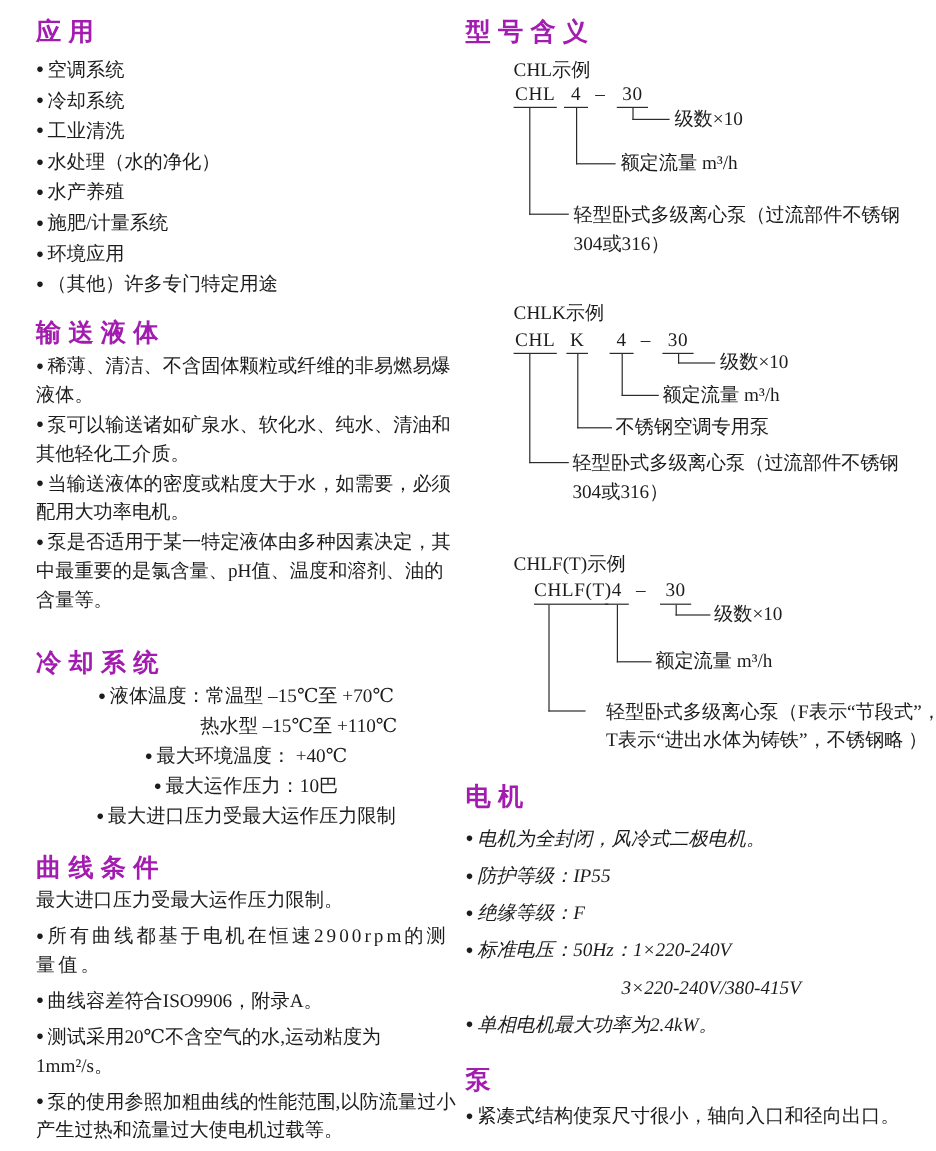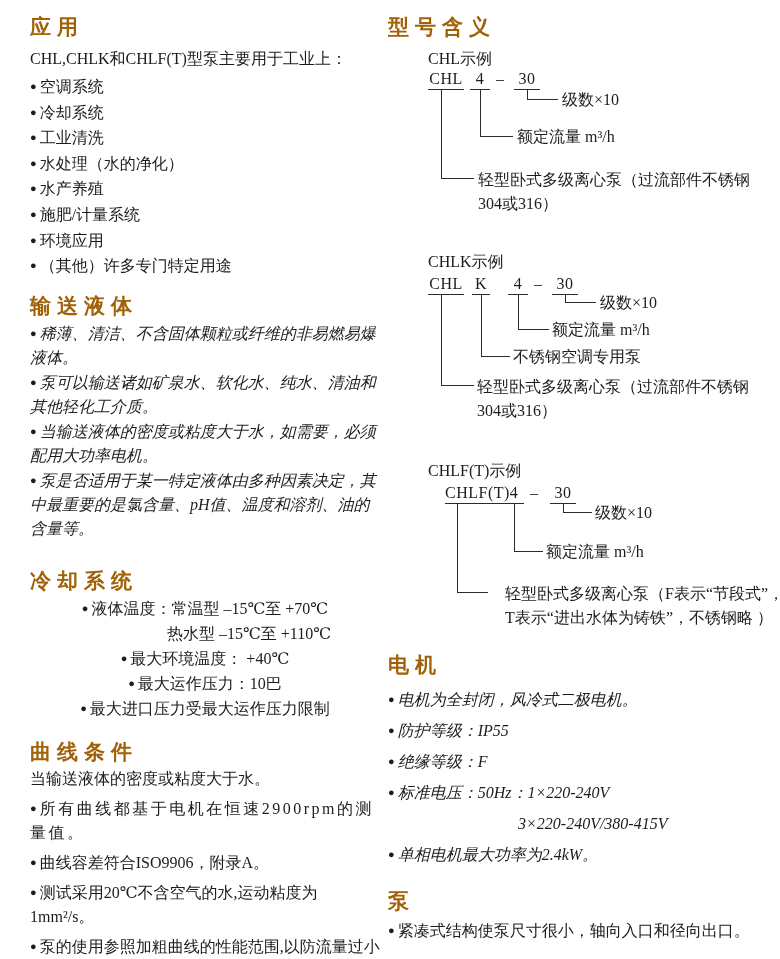--- a/index.html
+++ b/index.html
@@ -7,31 +7,31 @@
     position:relative;width:780px;height:959px;background:#ffffff;overflow:hidden;
     font-family:"Liberation Serif","DejaVu Serif",serif;color:#1c1c1c;
   }
   .col{position:absolute;top:0;}
   .col-left{left:30px;width:350px;}
   .col-right{left:388px;width:385px;}
 
   .hd{
     font-family:"Liberation Sans","DejaVu Sans",sans-serif;
     font-weight:bold;font-size:21px;letter-spacing:6px;line-height:26px;
-    margin:0;color:#a16207;
+    margin:0;color:#a21caf;
   }
   .txt{font-size:16px;line-height:24px;margin:0;}
   .blt{font-size:11px;vertical-align:2px;margin-right:3px;}
 
   
   .app-list{margin-top:6px;}
   .app-list .li{font-size:16px;line-height:24.6px;}
 
   
-  .pl-paras{margin-top:2px;font-style:italic;}
+  .pl-paras{margin-top:2px;}
   .pl-paras p{font-size:16px;line-height:24px;margin:0;}
 
   
   .op-list{margin-top:2px;text-align:center;}
   .op-list .li{font-size:16px;line-height:25px;}
   .indent-temp{padding-left:88px;}
 
   
   .cv-intro{margin-top:2px;}
   .cv-p{margin-top:5px;}
@@ -67,21 +67,20 @@
 </style>
 </head>
 <body>
 
 <div class="page">
 
   <div class="col col-left">
 
     <section>
       <h2 class="hd mt14">应用</h2>
-      <p class="txt mt9" style="line-height:19px">CHL,CHLK和CHLF(T)型泵主要用于工业上：</p>
       <div class="app-list">
         <div class="li"><span class="blt">●</span><span>空调系统</span></div>
         <div class="li"><span class="blt">●</span><span>冷却系统</span></div>
         <div class="li"><span class="blt">●</span><span>工业清洗</span></div>
         <div class="li"><span class="blt">●</span><span>水处理（水的净化）</span></div>
         <div class="li"><span class="blt">●</span><span>水产养殖</span></div>
         <div class="li"><span class="blt">●</span><span>施肥/计量系统</span></div>
         <div class="li"><span class="blt">●</span><span>环境应用</span></div>
         <div class="li"><span class="blt">●</span><span>（其他）许多专门特定用途</span></div>
       </div>
@@ -103,21 +102,21 @@
         <div class="li"><span class="blt">●</span><span>液体温度：常温型 –15℃至 +70℃</span></div>
         <div class="li indent-temp"><span>热水型 –15℃至 +110℃</span></div>
         <div class="li"><span class="blt">●</span><span>最大环境温度： +40℃</span></div>
         <div class="li"><span class="blt">●</span><span>最大运作压力：10巴</span></div>
         <div class="li"><span class="blt">●</span><span>最大进口压力受最大运作压力限制</span></div>
       </div>
     </section>
 
     <section>
       <h2 class="hd mt18">曲线条件</h2>
-      <p class="txt cv-intro">当输送液体的密度或粘度大于水。</p>
+      <p class="txt cv-intro">最大进口压力受最大运作压力限制。</p>
       <div>
         <p class="txt cv-p"><span class="blt">●</span><span class="spread">所有曲线都基于电机在恒速2900rpm的测量值。</span></p>
         <p class="txt cv-p"><span class="blt">●</span><span>曲线容差符合ISO9906，附录A。</span></p>
         <p class="txt cv-p"><span class="blt">●</span><span>测试采用20℃不含空气的水,运动粘度为1mm²/s。</span></p>
         <p class="txt cv-p"><span class="blt">●</span><span>泵的使用参照加粗曲线的性能范围,以防流量过小产生过热和流量过大使电机过载等。</span></p>
       </div>
     </section>
 
   </div>
 

